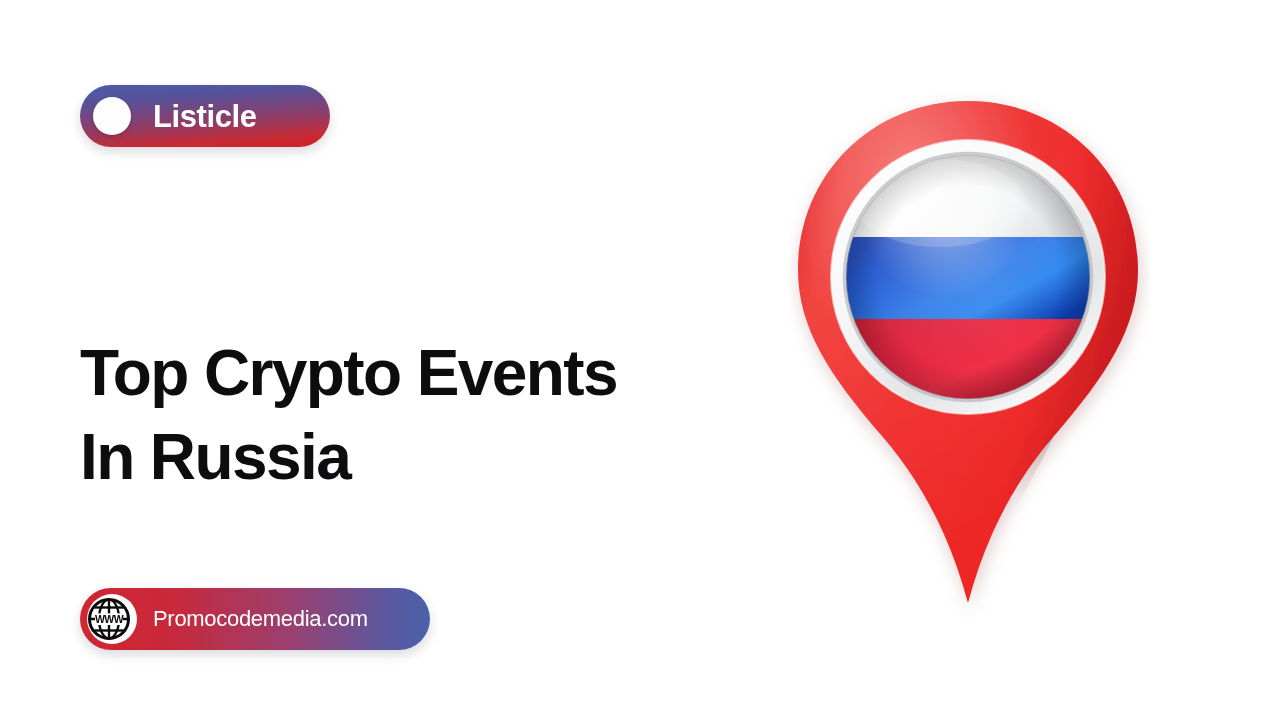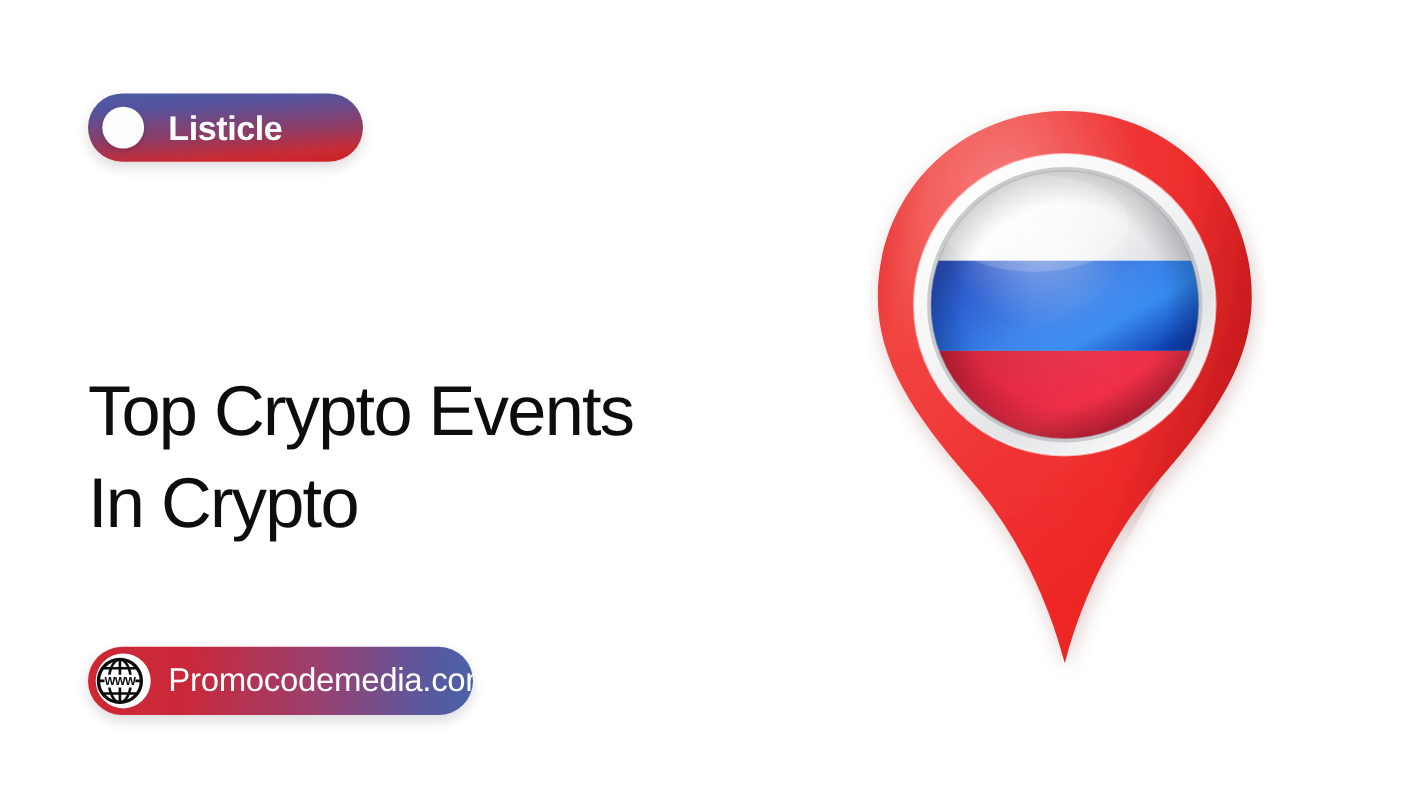--- a/index.html
+++ b/index.html
@@ -57,21 +57,21 @@
   }
 
   
   .headline {
     position: absolute;
     left: 80px;
     top: 288px;
     width: 640px;
     color: #0d0d0f;
     font-size: 64px;
-    font-weight: normal;
+    font-weight: bold;
     line-height: 84px;
     letter-spacing: -1.6px;
   }
   .headline-line { display: block; white-space: nowrap; }
 
   
   .site-badge {
     position: absolute;
     left: 80px;
     top: 588px;
@@ -91,21 +91,21 @@
     border-radius: 50%;
     background: #ffffff;
     flex: 0 0 auto;
     display: flex;
     align-items: center;
     justify-content: flex-start;
   }
   .globe-badge svg { display: block; }
   .site-label {
     color: #ffffff;
-    font-size: 30px;
+    font-size: 22px;
     font-weight: normal;
     letter-spacing: -0.3px;
     margin-left: 16px;
     line-height: 1;
     white-space: nowrap;
   }
 
   
   .map-pin {
     position: absolute;
@@ -121,21 +121,21 @@
 
 <div class="canvas">
 
   <div class="listicle-badge">
     <span class="listicle-dot"></span>
     <span class="listicle-label">Listicle</span>
   </div>
 
   <h1 class="headline">
     <span class="headline-line">Top Crypto Events</span>
-    <span class="headline-line">In Crypto</span>
+    <span class="headline-line">In Russia</span>
   </h1>
 
   <div class="site-badge">
     <span class="globe-badge">
       <svg viewBox="0 0 44 44" width="44" height="44" aria-hidden="true">
         <circle cx="22" cy="22" r="19.5" fill="#ffffff" stroke="#0b0b0b" stroke-width="3"></circle>
         <ellipse cx="22" cy="22" rx="10" ry="19.5" fill="none" stroke="#0b0b0b" stroke-width="2.4"></ellipse>
         <line x1="2.5" y1="22" x2="41.5" y2="22" stroke="#0b0b0b" stroke-width="2.4"></line>
         <path d="M7.2 10.5 H36.8" stroke="#0b0b0b" stroke-width="2.4" fill="none"></path>
         <path d="M7.2 33.5 H36.8" stroke="#0b0b0b" stroke-width="2.4" fill="none"></path>

